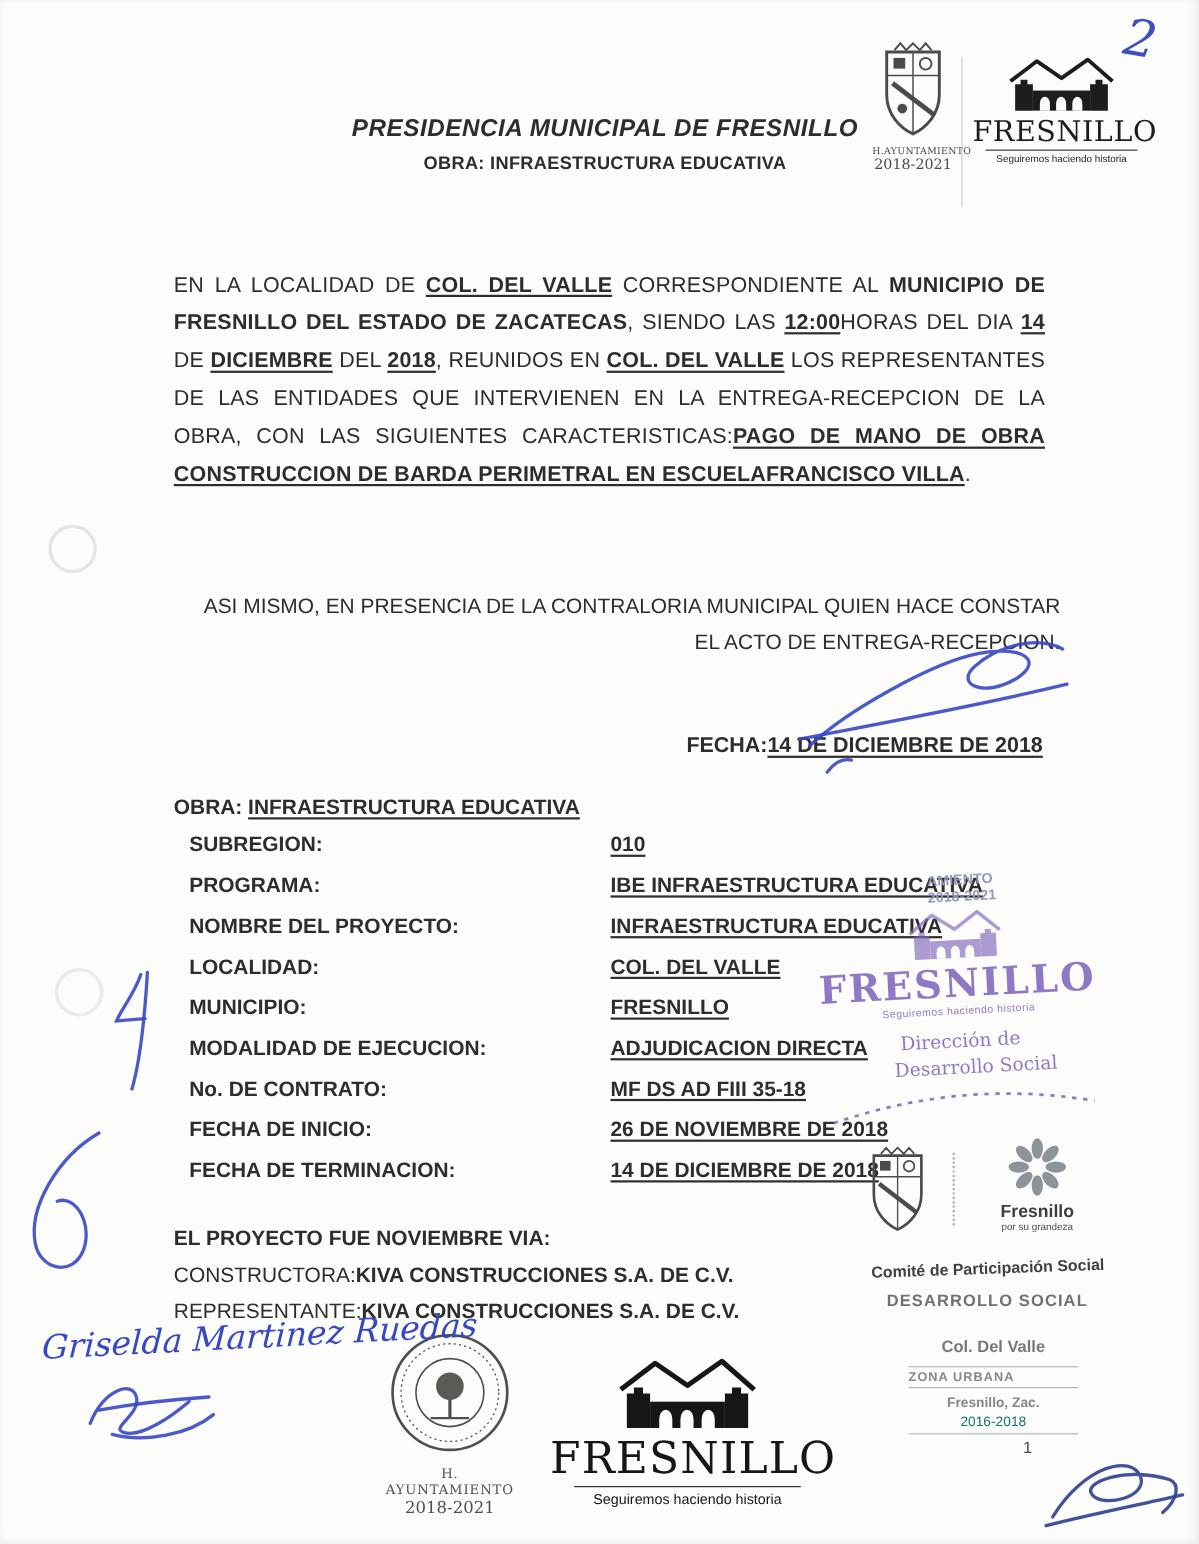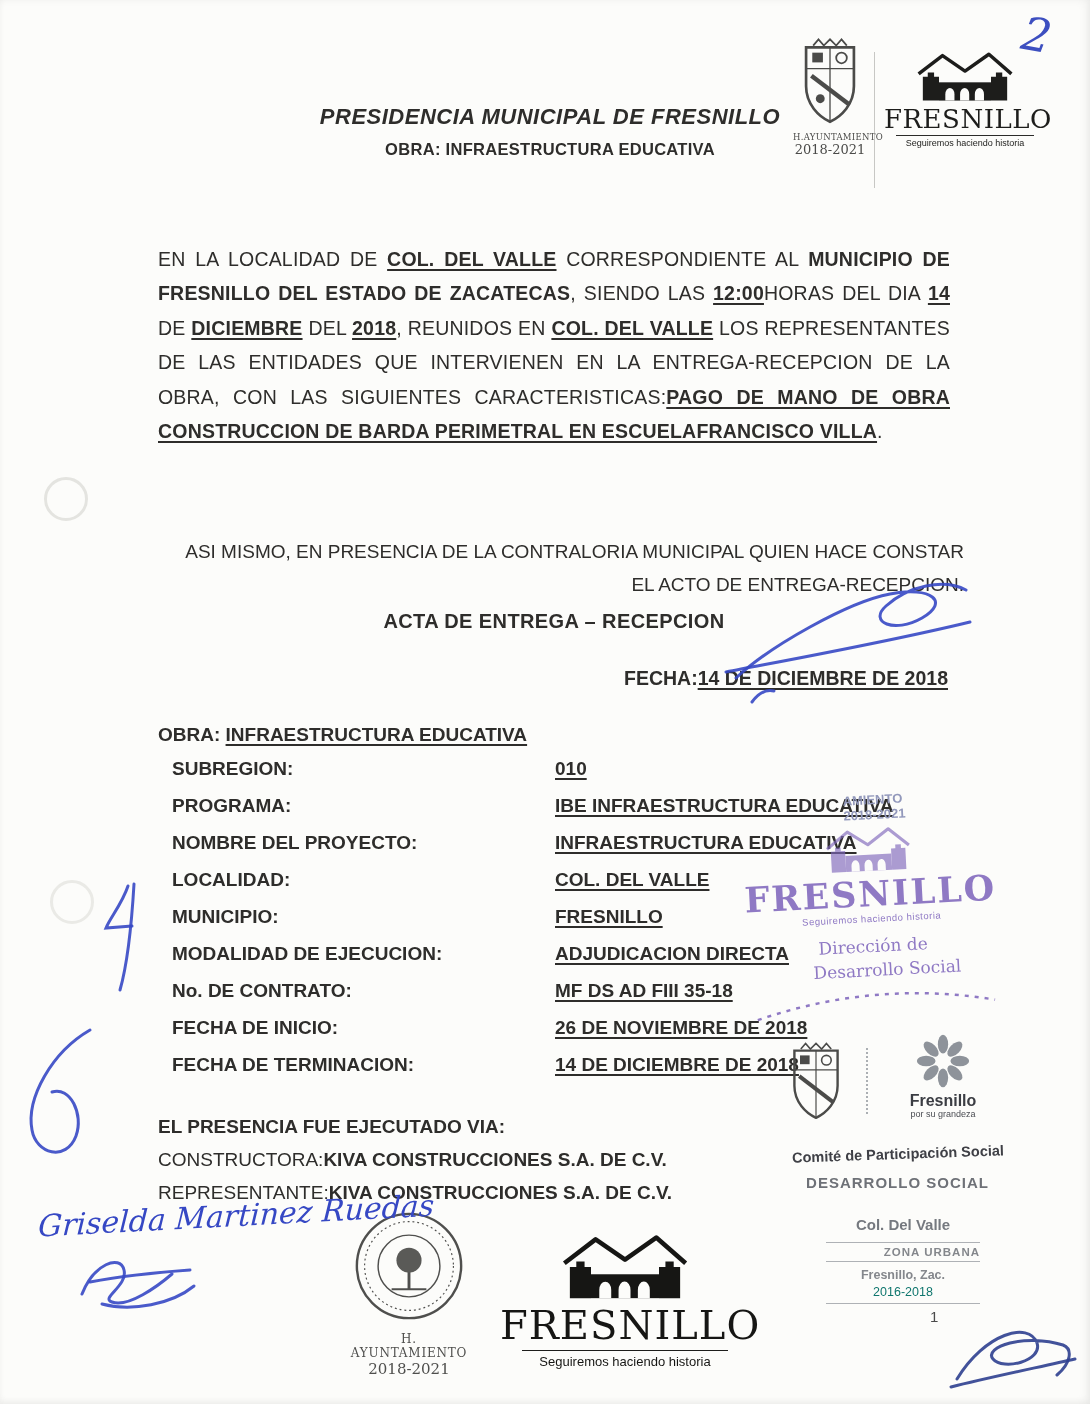--- a/index.html
+++ b/index.html
@@ -59,21 +59,21 @@
   .crest-br{position:absolute;left:788px;top:1040px;width:58px;color:#4b4b49;z-index:5;}
   .crest-br svg{width:56px;height:82px;}
   .sep-dots{position:absolute;left:866px;top:1048px;height:66px;border-left:2px dotted #8a8f96;opacity:.7;z-index:5;}
   .flower-logo{position:absolute;left:884px;top:1033px;width:118px;text-align:center;z-index:5;}
   .flower-logo svg{width:56px;height:56px;}
   .flower-name{font-weight:700;font-size:16px;color:#3b3d43;line-height:16px;}
   .flower-tag{font-size:9px;color:#4a4c52;}
   .comite{position:absolute;left:778px;top:1146px;width:240px;text-align:center;font-size:14.5px;font-weight:700;color:#3f4046;transform:rotate(-2deg);z-index:5;}
   .dep-social{position:absolute;left:795px;top:1174px;width:205px;text-align:center;font-size:15px;font-weight:700;color:#6e7177;letter-spacing:1px;z-index:5;}
   .col-valle{position:absolute;left:828px;top:1216px;width:150px;text-align:center;font-size:15px;font-weight:700;color:#75797f;z-index:5;}
-  .zona-box{position:absolute;left:826px;top:1242px;width:154px;text-align:right;border-top:1.5px solid #aeb1b5;border-bottom:1.5px solid #aeb1b5;padding:3px 0;font-size:11.5px;font-weight:700;color:#84878c;letter-spacing:1px;z-index:5;}
+  .zona-box{position:absolute;left:826px;top:1242px;width:154px;text-align:left;border-top:1.5px solid #aeb1b5;border-bottom:1.5px solid #aeb1b5;padding:3px 0;font-size:11.5px;font-weight:700;color:#84878c;letter-spacing:1px;z-index:5;}
   .ciudad{position:absolute;left:826px;top:1268px;width:154px;text-align:center;font-size:12.5px;font-weight:600;color:#84878c;z-index:5;}
   .periodo{position:absolute;left:826px;top:1285px;width:154px;text-align:center;font-size:12.5px;font-weight:400;color:#0f766e;border-bottom:1.5px solid #aeb1b5;padding-bottom:4px;z-index:5;}
   .page-num{position:absolute;left:930px;top:1308px;font-size:15px;color:#4a4a4a;z-index:5;}
 
   
   .seal{position:absolute;left:350px;top:1210px;width:118px;text-align:center;color:#4f4f4d;}
   .seal svg{width:112px;height:112px;}
   .seal-cap1{font-family:"DejaVu Serif",serif;font-size:12px;letter-spacing:.8px;margin-top:6px;}
   .seal-cap2{font-family:"DejaVu Serif",serif;font-size:15px;}
   .logo-bottom{position:absolute;left:500px;top:1232px;width:250px;text-align:center;color:#161614;}
@@ -131,21 +131,20 @@
     <div class="logo-name">FRESNILLO</div>
     <div class="logo-tag">Seguiremos haciendo historia</div>
   </div>
 
   <div class="hand-corner">2</div>
 
   <p class="intro"><span>EN LA LOCALIDAD DE </span><span class="b u">COL. DEL VALLE</span><span> CORRESPONDIENTE AL </span><span class="b">MUNICIPIO DE FRESNILLO DEL ESTADO DE ZACATECAS</span><span>, SIENDO LAS </span><span class="b u">12:00</span><span>HORAS DEL DIA </span><span class="b u">14</span><span> DE </span><span class="b u">DICIEMBRE</span><span> DEL </span><span class="b u">2018</span><span>, REUNIDOS EN </span><span class="b u">COL. DEL VALLE</span><span> LOS REPRESENTANTES DE LAS ENTIDADES QUE INTERVIENEN EN LA ENTREGA-RECEPCION DE LA OBRA, CON LAS SIGUIENTES CARACTERISTICAS:</span><span class="b u">PAGO DE MANO DE OBRA CONSTRUCCION DE BARDA PERIMETRAL EN ESCUELAFRANCISCO VILLA</span><span>.</span></p>
 
   <p class="para2">ASI MISMO, EN PRESENCIA DE LA CONTRALORIA MUNICIPAL QUIEN HACE CONSTAR EL ACTO DE ENTREGA-RECEPCION.</p>
 
-  <div class="acta-title">ACTA DE ENTREGA – RECEPCION</div>
 
   <svg class="hand-svg" style="left:718px;top:550px;" width="262" height="168">
     <path d="M18 128 C 52 96, 130 52, 172 44 C 214 36, 232 52, 204 68 C 176 84, 150 72, 168 56 C 190 36, 226 28, 248 40"></path>
     <path d="M8 122 C 70 110, 170 92, 252 72"></path>
     <path d="M34 152 C 40 144, 48 139, 56 141"></path>
   </svg>
 
   <div class="fecha-line"><span>FECHA:</span><span class="u">14 DE DICIEMBRE DE 2018</span></div>
 
   <div class="obra-line"><span>OBRA: </span><span class="u">INFRAESTRUCTURA EDUCATIVA</span></div>
@@ -183,21 +182,21 @@
         <div class="detail-label">FECHA DE INICIO:</div>
         <div class="detail-value">26 DE NOVIEMBRE DE 2018</div>
       </div>
     <div class="detail-row">
         <div class="detail-label">FECHA DE TERMINACION:</div>
         <div class="detail-value">14 DE DICIEMBRE DE 2018</div>
       </div>
   </div>
 
   <div class="exec">
-    <div class="exec-heading">EL PRESENCIA FUE EJECUTADO VIA:</div>
+    <div class="exec-heading">EL PROYECTO FUE NOVIEMBRE VIA:</div>
     <div><span>CONSTRUCTORA:</span><span class="b">KIVA CONSTRUCCIONES S.A. DE C.V.</span></div>
     <div><span>REPRESENTANTE:</span><span class="b">KIVA CONSTRUCCIONES S.A. DE C.V.</span></div>
   </div>
 
   <div class="stamp-partial">
     <div>AMIENTO</div>
     <div>2018-2021</div>
   </div>
 
   <div class="stamp-main">

